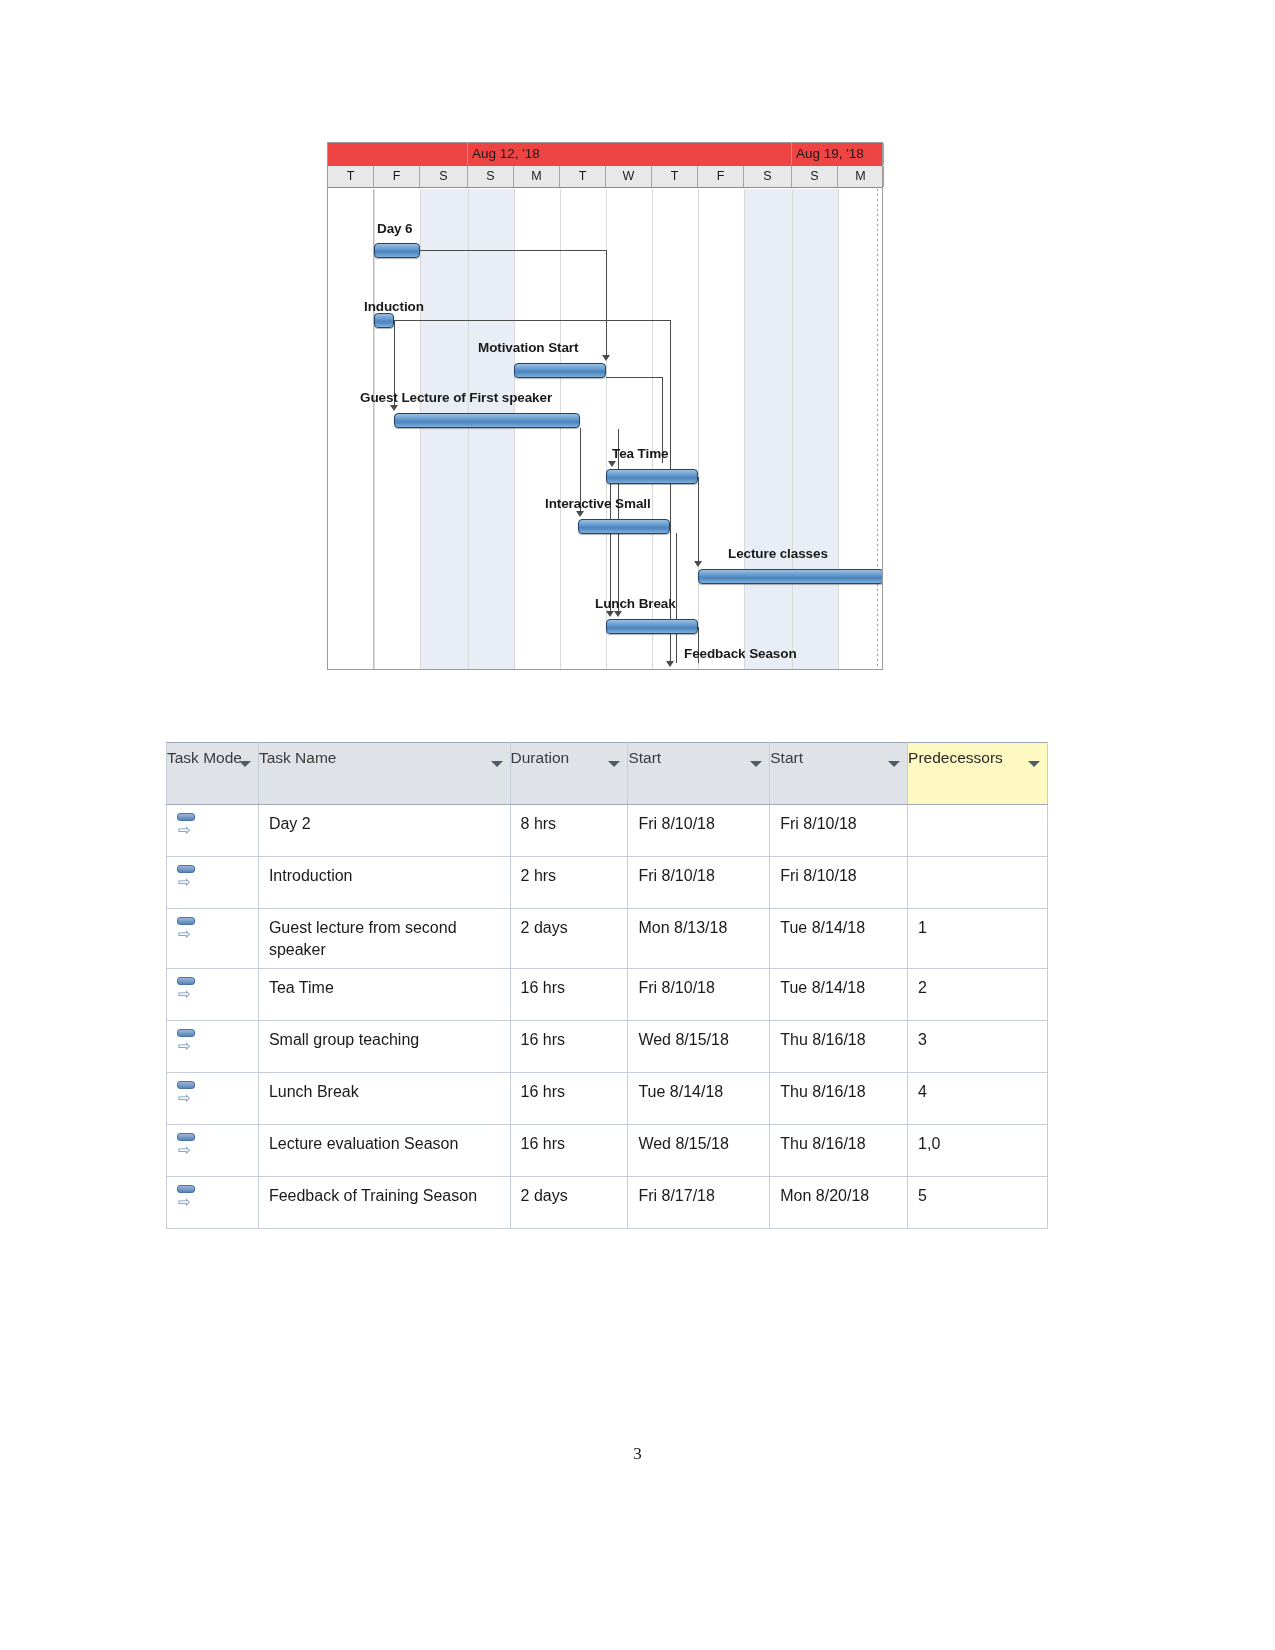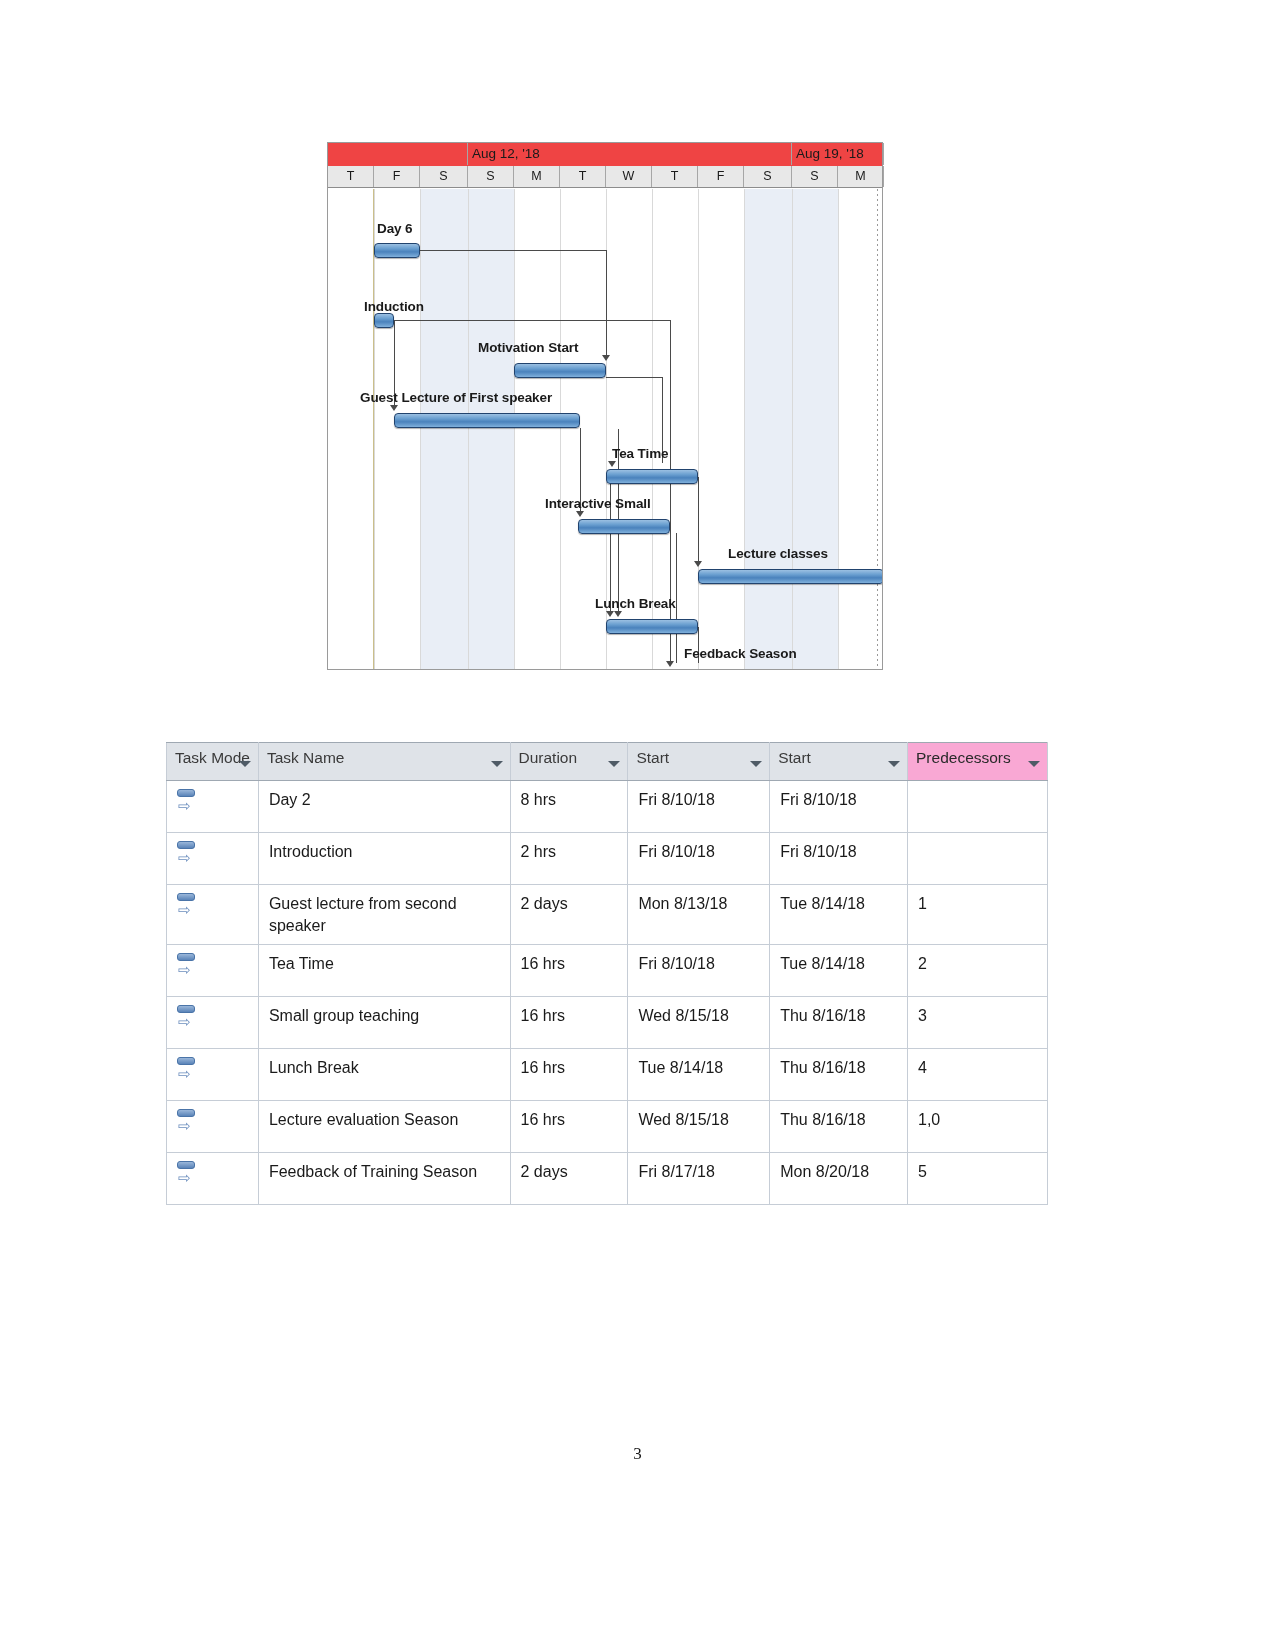--- a/index.html
+++ b/index.html
@@ -118,28 +118,28 @@
     border:1px solid #c6cdd6;
     box-sizing:border-box;
     vertical-align:top;
   }
   #tbl thead th{
     background:#dfe3e8;
     color:#3a3a3a;
     font-weight:normal;
     font-size:15.5px;
     text-align:left;
-    padding:6px 6px 6px 8px;
-    height:38px;
+    padding:6px 6px 6px 0;
+    height:62px;
     position:relative;
     border-top:1px solid #9fa8b2;
     border-bottom:1px solid #9fa8b2;
   }
   #tbl thead th.pred{
-    background:#f9a8d4;
+    background:#fef9c3;
     color:#2a2a2a;
   }
   .filtericon{
     position:absolute;
     right:7px; top:18px;
     width:0;height:0;
     border-left:6px solid transparent;
     border-right:6px solid transparent;
     border-top:6px solid #4f5b66;
   }

